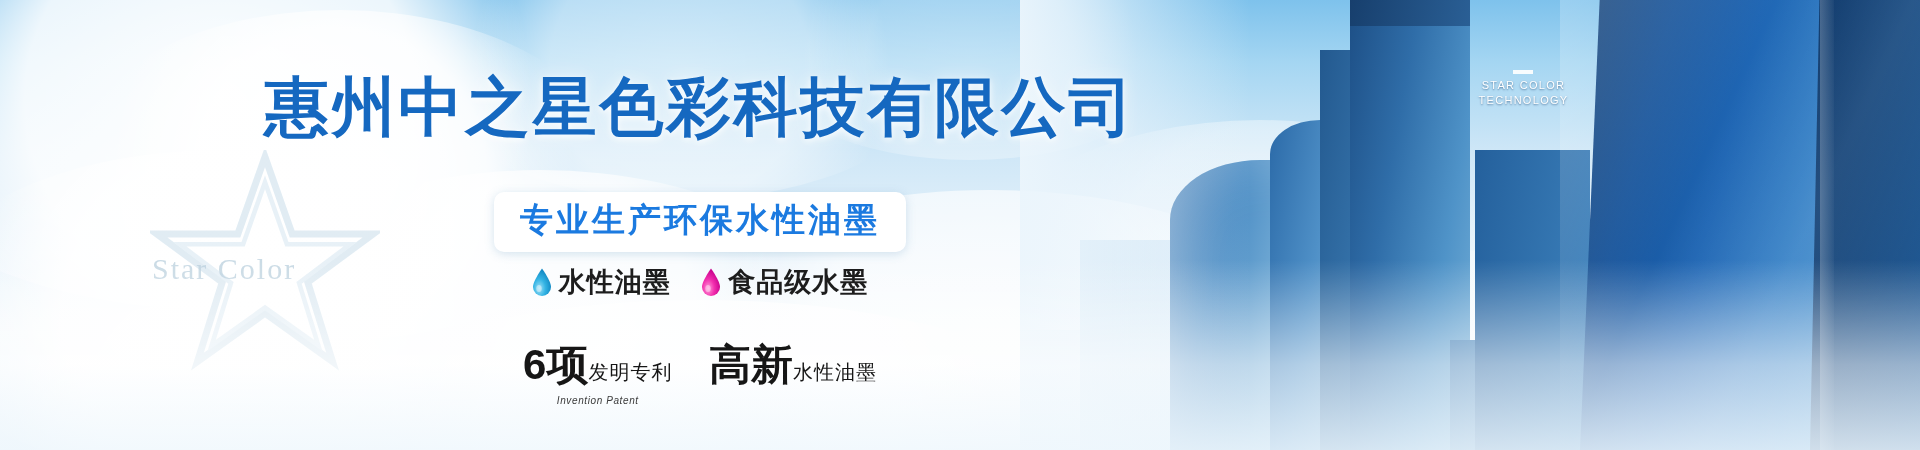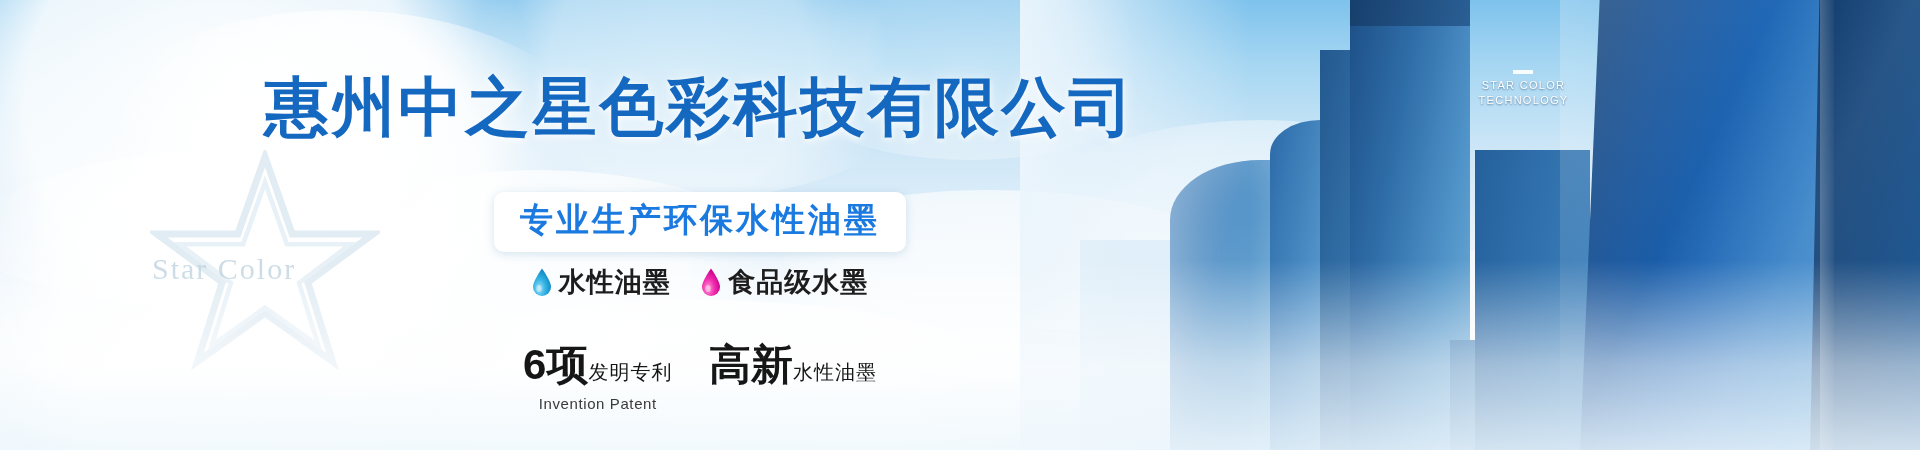--- a/index.html
+++ b/index.html
@@ -326,24 +326,25 @@
     font-weight: 700;
     letter-spacing: 0px;
   }
   .badge-small {
     font-size: 20px;
     font-weight: 500;
     letter-spacing: 1px;
   }
   .badge-en {
     margin-top: 9px;
-    font-size: 15px;
+    font-size: 10px;
     color: #3a3a3a;
     letter-spacing: .6px;
     font-weight: 400;
+    font-style: italic;
   }
 </style>
 </head>
 <body>
 
 <div class="banner">
 
   <div class="sky"></div>
   <div class="cloud c1"></div>
   <div class="cloud c2"></div>

